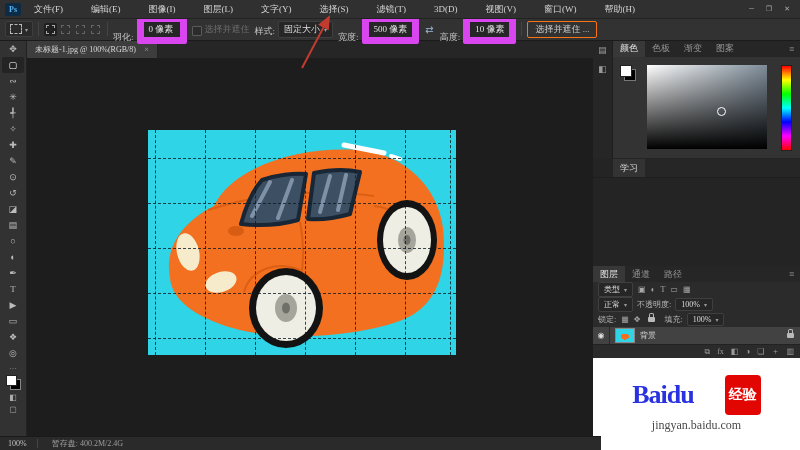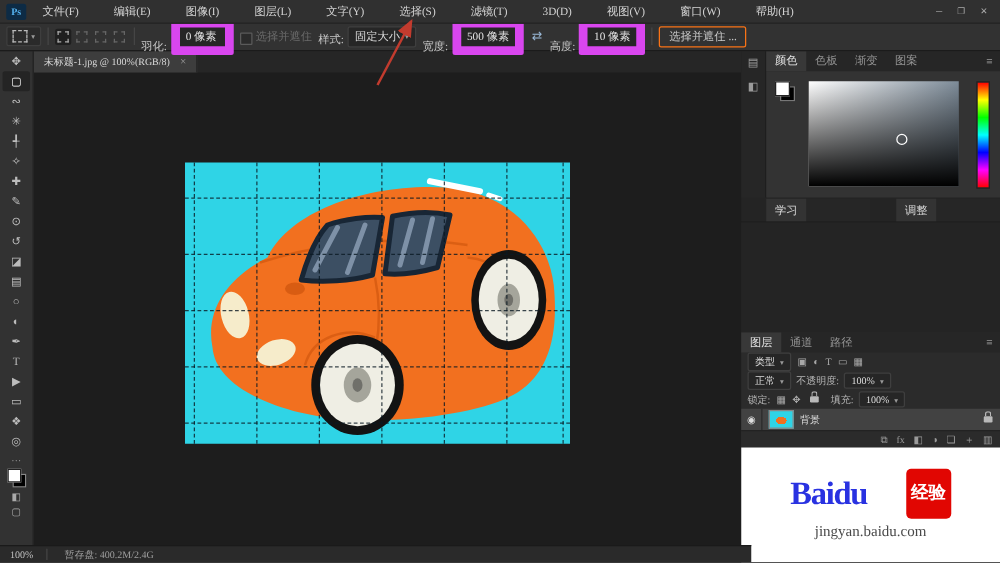--- a/index.html
+++ b/index.html
@@ -315,23 +315,20 @@
           </div>
           <div class="hue-bar"></div>
         </div>
       </div>
     </div>
 
     <div class="row2">
       <div class="grp">
           <span class="ptab">学习</span>
         </div>
-      <div class="grp">
-          <span class="ptab">调整</span>
-        </div>
     </div>
 
     <div class="gap"></div>
 
     <div class="layers">
       <div class="ptabs">
         <div class="tabs-holder">
             <span class="ptab active">图层</span>
             <span class="ptab">通道</span>
             <span class="ptab">路径</span>

